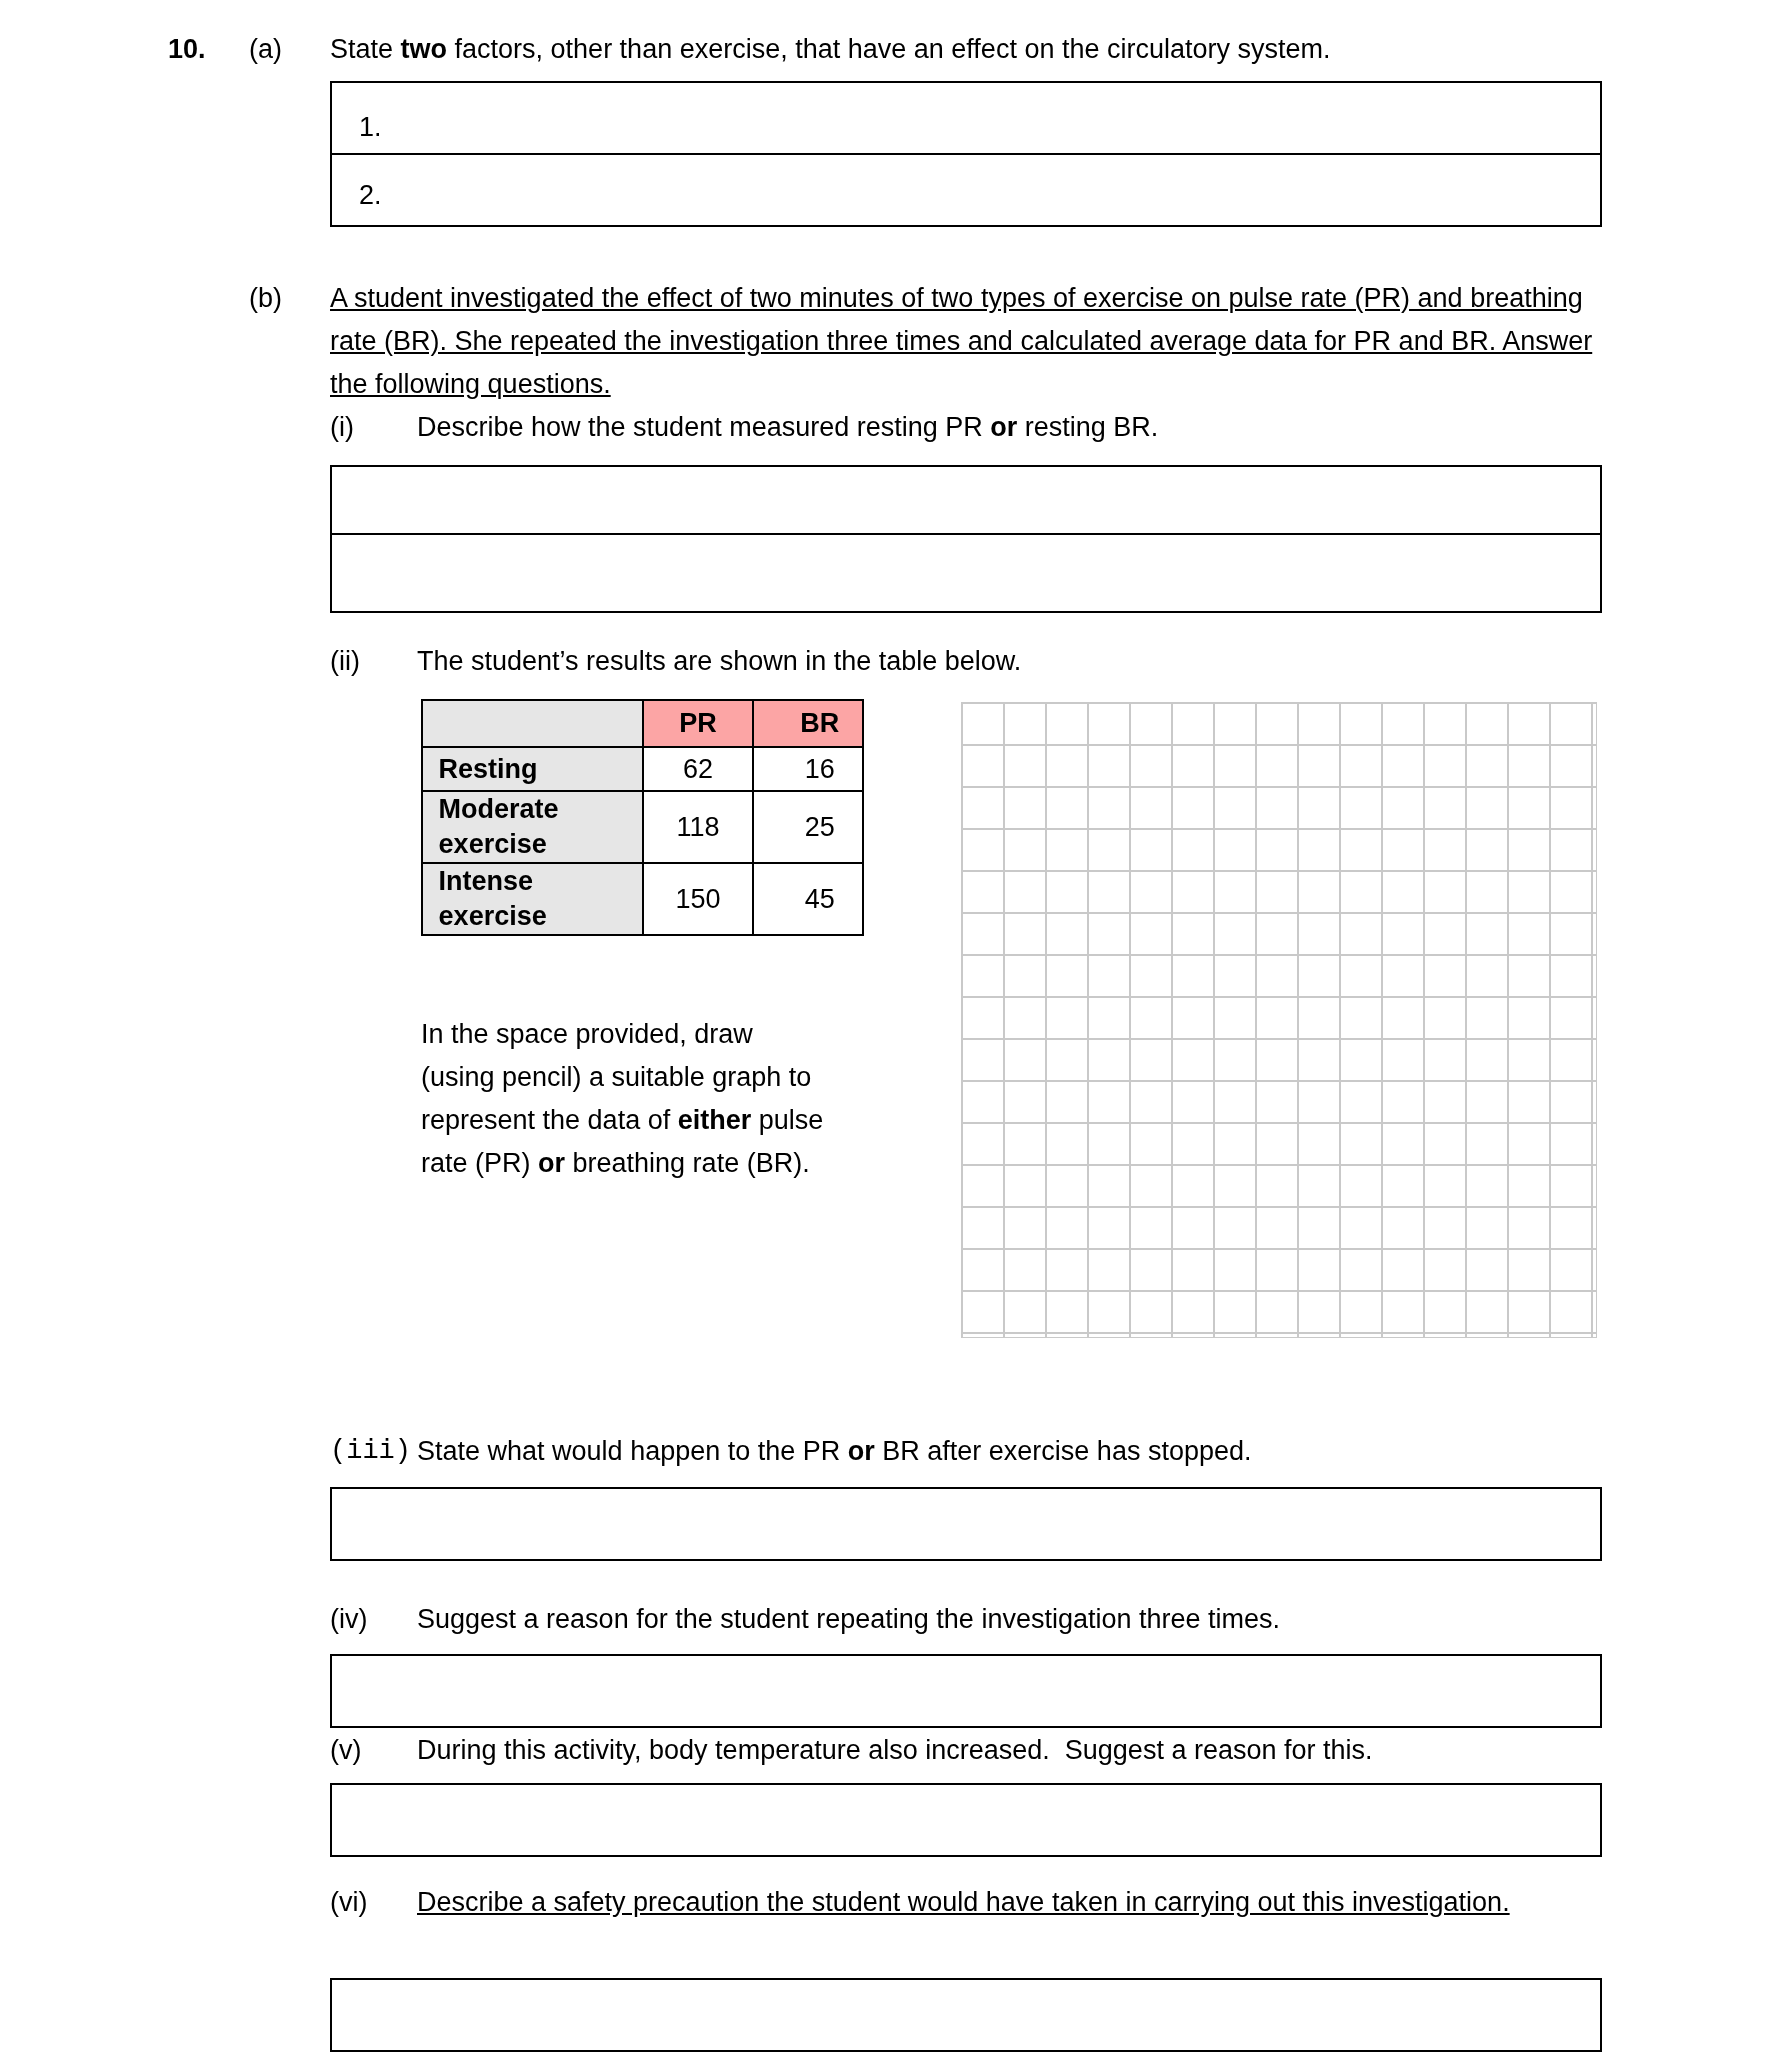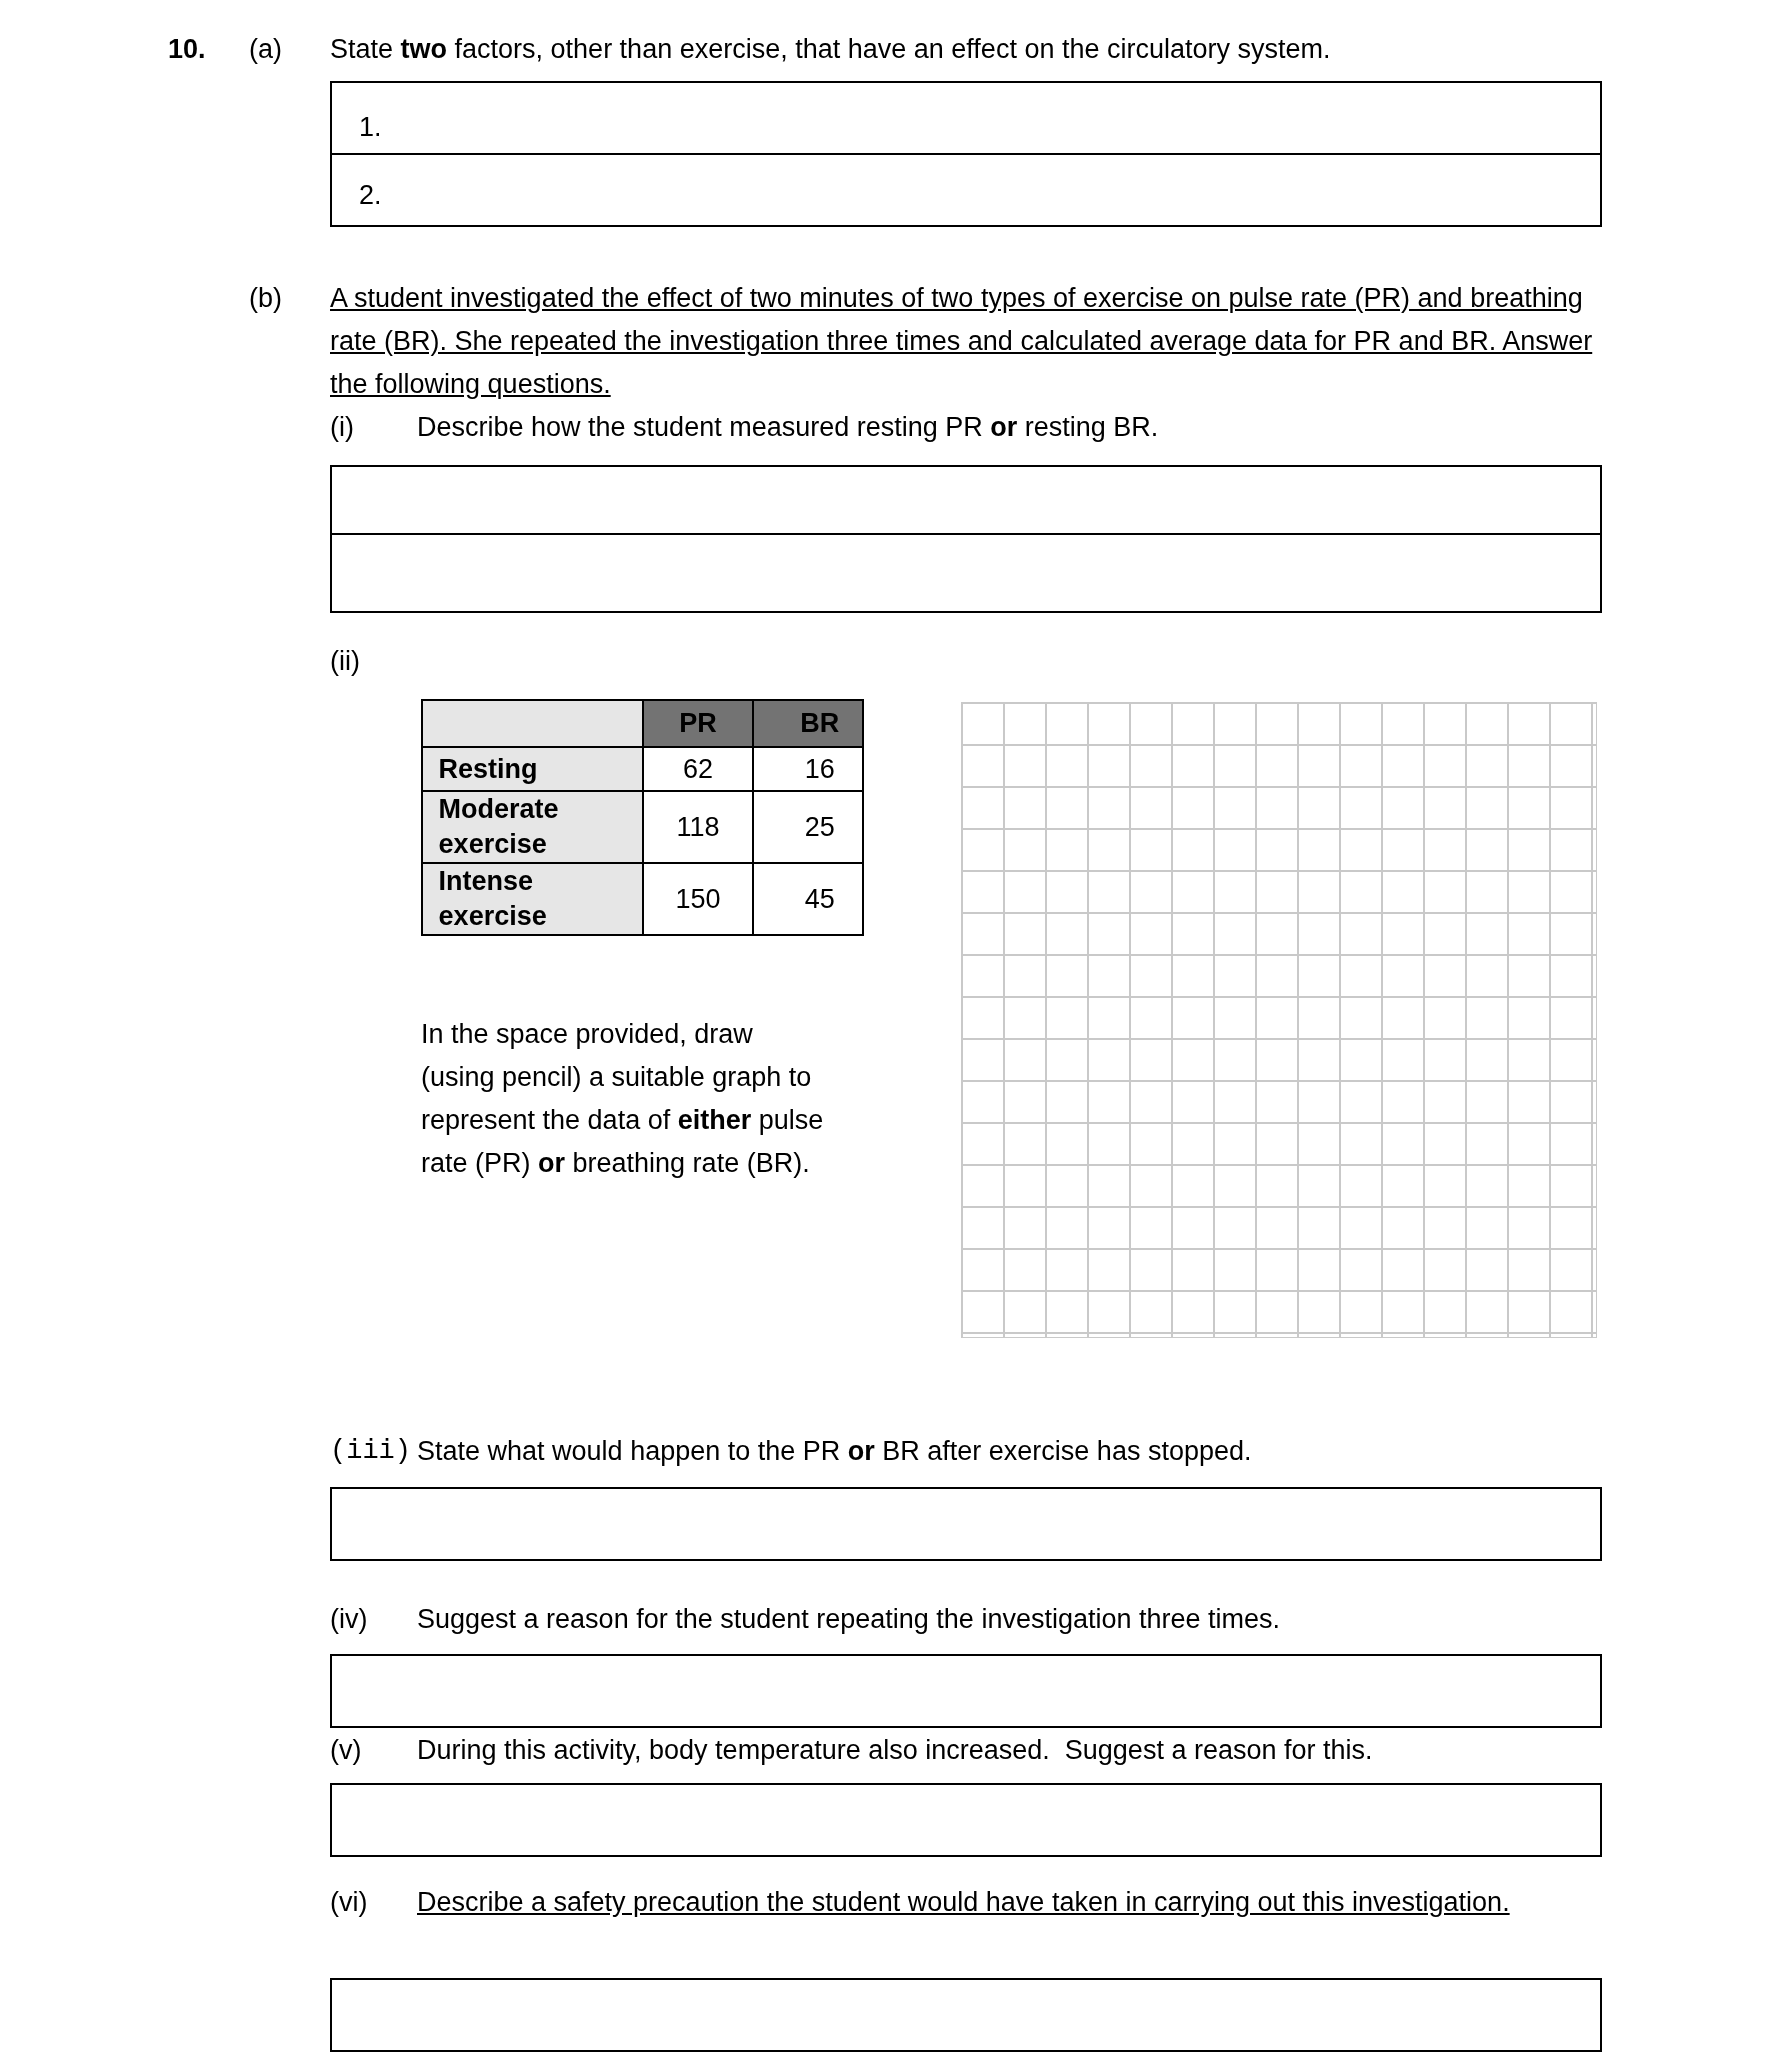--- a/index.html
+++ b/index.html
@@ -75,21 +75,21 @@
     padding: 0 11.7px;
     text-align: center;
     vertical-align: middle;
     line-height: 35px;
   }
   .rtable .corner {
     background: #e6e6e6;
     border-left: 2.9px solid #000;
   }
   .rtable th.colhead {
-    background: #737373;
+    background: #fca5a5;
     font-weight: bold;
   }
   .rtable td.rowhead {
     background: #e6e6e6;
     font-weight: bold;
     text-align: left;
     border-left: 2.9px solid #000;
     padding-left: 15.6px;
   }
   .rtable td.val { background: #fff; }
@@ -138,20 +138,21 @@
   <div class="txt wrap" style="left:330px; top:261px; width:1268px;">A student investigated the effect of two minutes of two types of exercise on pulse rate (PR) and breathing rate (BR).  She repeated the investigation three times and calculated average data for PR and BR.  Answer the following questions.</div>
 
   <div class="txt" style="left:330px; top:390px;">(i)</div>
   <div class="txt" style="left:417px; top:390px;"><span>Describe how the student measured resting PR </span><span class="b">or</span><span> resting BR.</span></div>
 
   <div class="abox" style="left:330px; top:449px; width:1272px; height:148px;">
     <div class="divider" style="top:66px;"></div>
   </div>
 
   <div class="txt" style="left:330px; top:624px;">(ii)</div>
+  <div class="txt" style="left:417px; top:624px;">The student’s results are shown in the table below.</div>
 
   <table class="rtable" style="left:421px; top:683px; width:442px;">
     <colgroup>
       <col style="width:221px">
       <col style="width:110px">
       <col style="width:110px">
     </colgroup>
     <tbody>
       <tr>
         <td class="corner" style="height:47px;"></td>

